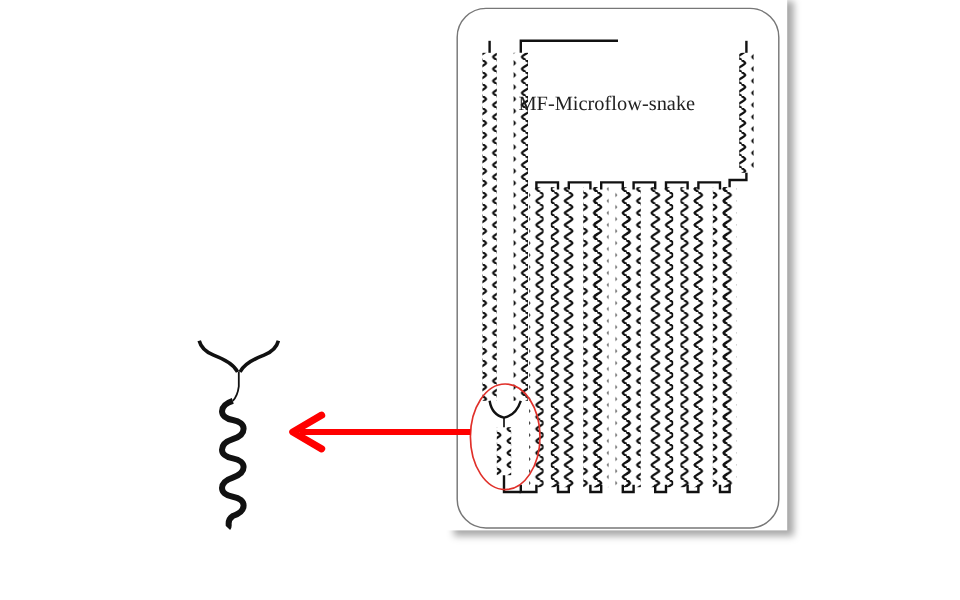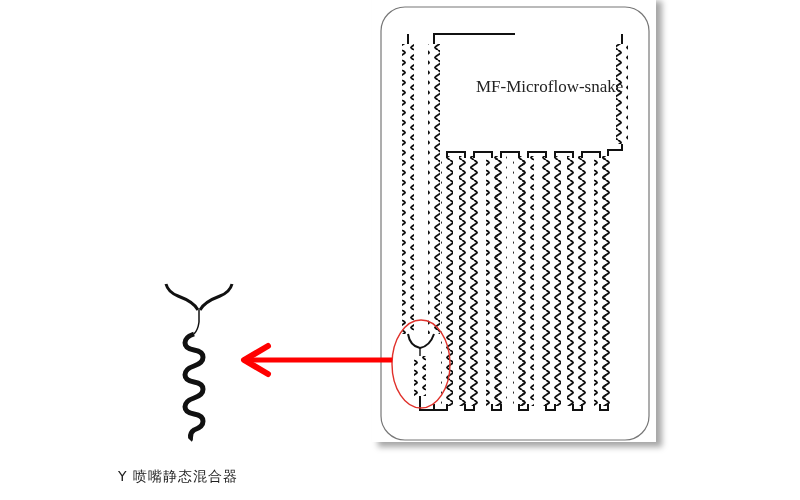--- a/index.html
+++ b/index.html
@@ -1,19 +1,19 @@
 <!DOCTYPE html>
 <html><head>
 <meta charset="utf-8">
 <style>
   html, body { margin: 0; padding: 0; background: #ffffff; }
   body { width: 800px; height: 500px; position: relative; overflow: hidden; font-family: "Liberation Serif", serif; }
   .canvas { position: absolute; left: 0; top: 0; width: 800px; height: 500px; }
   .shadow-panel { position: absolute; left: 372px; top: -4px; width: 284px; height: 446px; background: #ffffff; box-shadow: 6px 5px 6px rgba(0,0,0,0.35); }
-  .chip-title { position: absolute; left: 476px; top: 77px; font-family: "Liberation Serif", serif; font-size: 17px; color: #222; white-space: nowrap; }
+  .chip-title { position: absolute; left: 432px; top: 77px; font-family: "Liberation Serif", serif; font-size: 17px; color: #222; white-space: nowrap; }
   .caption { position: absolute; left: 118px; top: 468px; font-family: "DejaVu Sans", sans-serif; font-size: 14px; color: #222; letter-spacing: 1px; white-space: nowrap; }
   svg { position: absolute; left: 0; top: 0; }
 </style>
 </head>
 <body>
 
 <div class="canvas">
   <div class="shadow-panel"></div>
 
   <svg width="800" height="500" viewBox="0 0 800 500">
@@ -85,14 +85,13 @@
 
     <g fill="none" stroke="#111">
       <path d="M166 284 Q 168 292 178 296 Q 194 302 198 310" stroke-width="3"></path>
       <path d="M232 284 Q 230 292 220 296 Q 204 302 200 310" stroke-width="3"></path>
       <path d="M199 310 L 199 322 Q 198 330 194 334" stroke-width="1.5"></path>
       <path d="M194 334 C 182 338, 182 348, 194 350 C 206 352, 206 362, 194 366 C 182 370, 182 380, 194 382 C 206 384, 206 394, 194 398 C 182 402, 182 412, 194 414 C 206 416, 206 426, 194 430 C 188 434, 192 438, 190 440" stroke-width="5"></path>
     </g>
   </svg>
 
   <div class="chip-title">MF-Microflow-snake</div>
-  <div class="caption">Y 喷嘴静态混合器</div>
 </div>
 
 </body></html>

